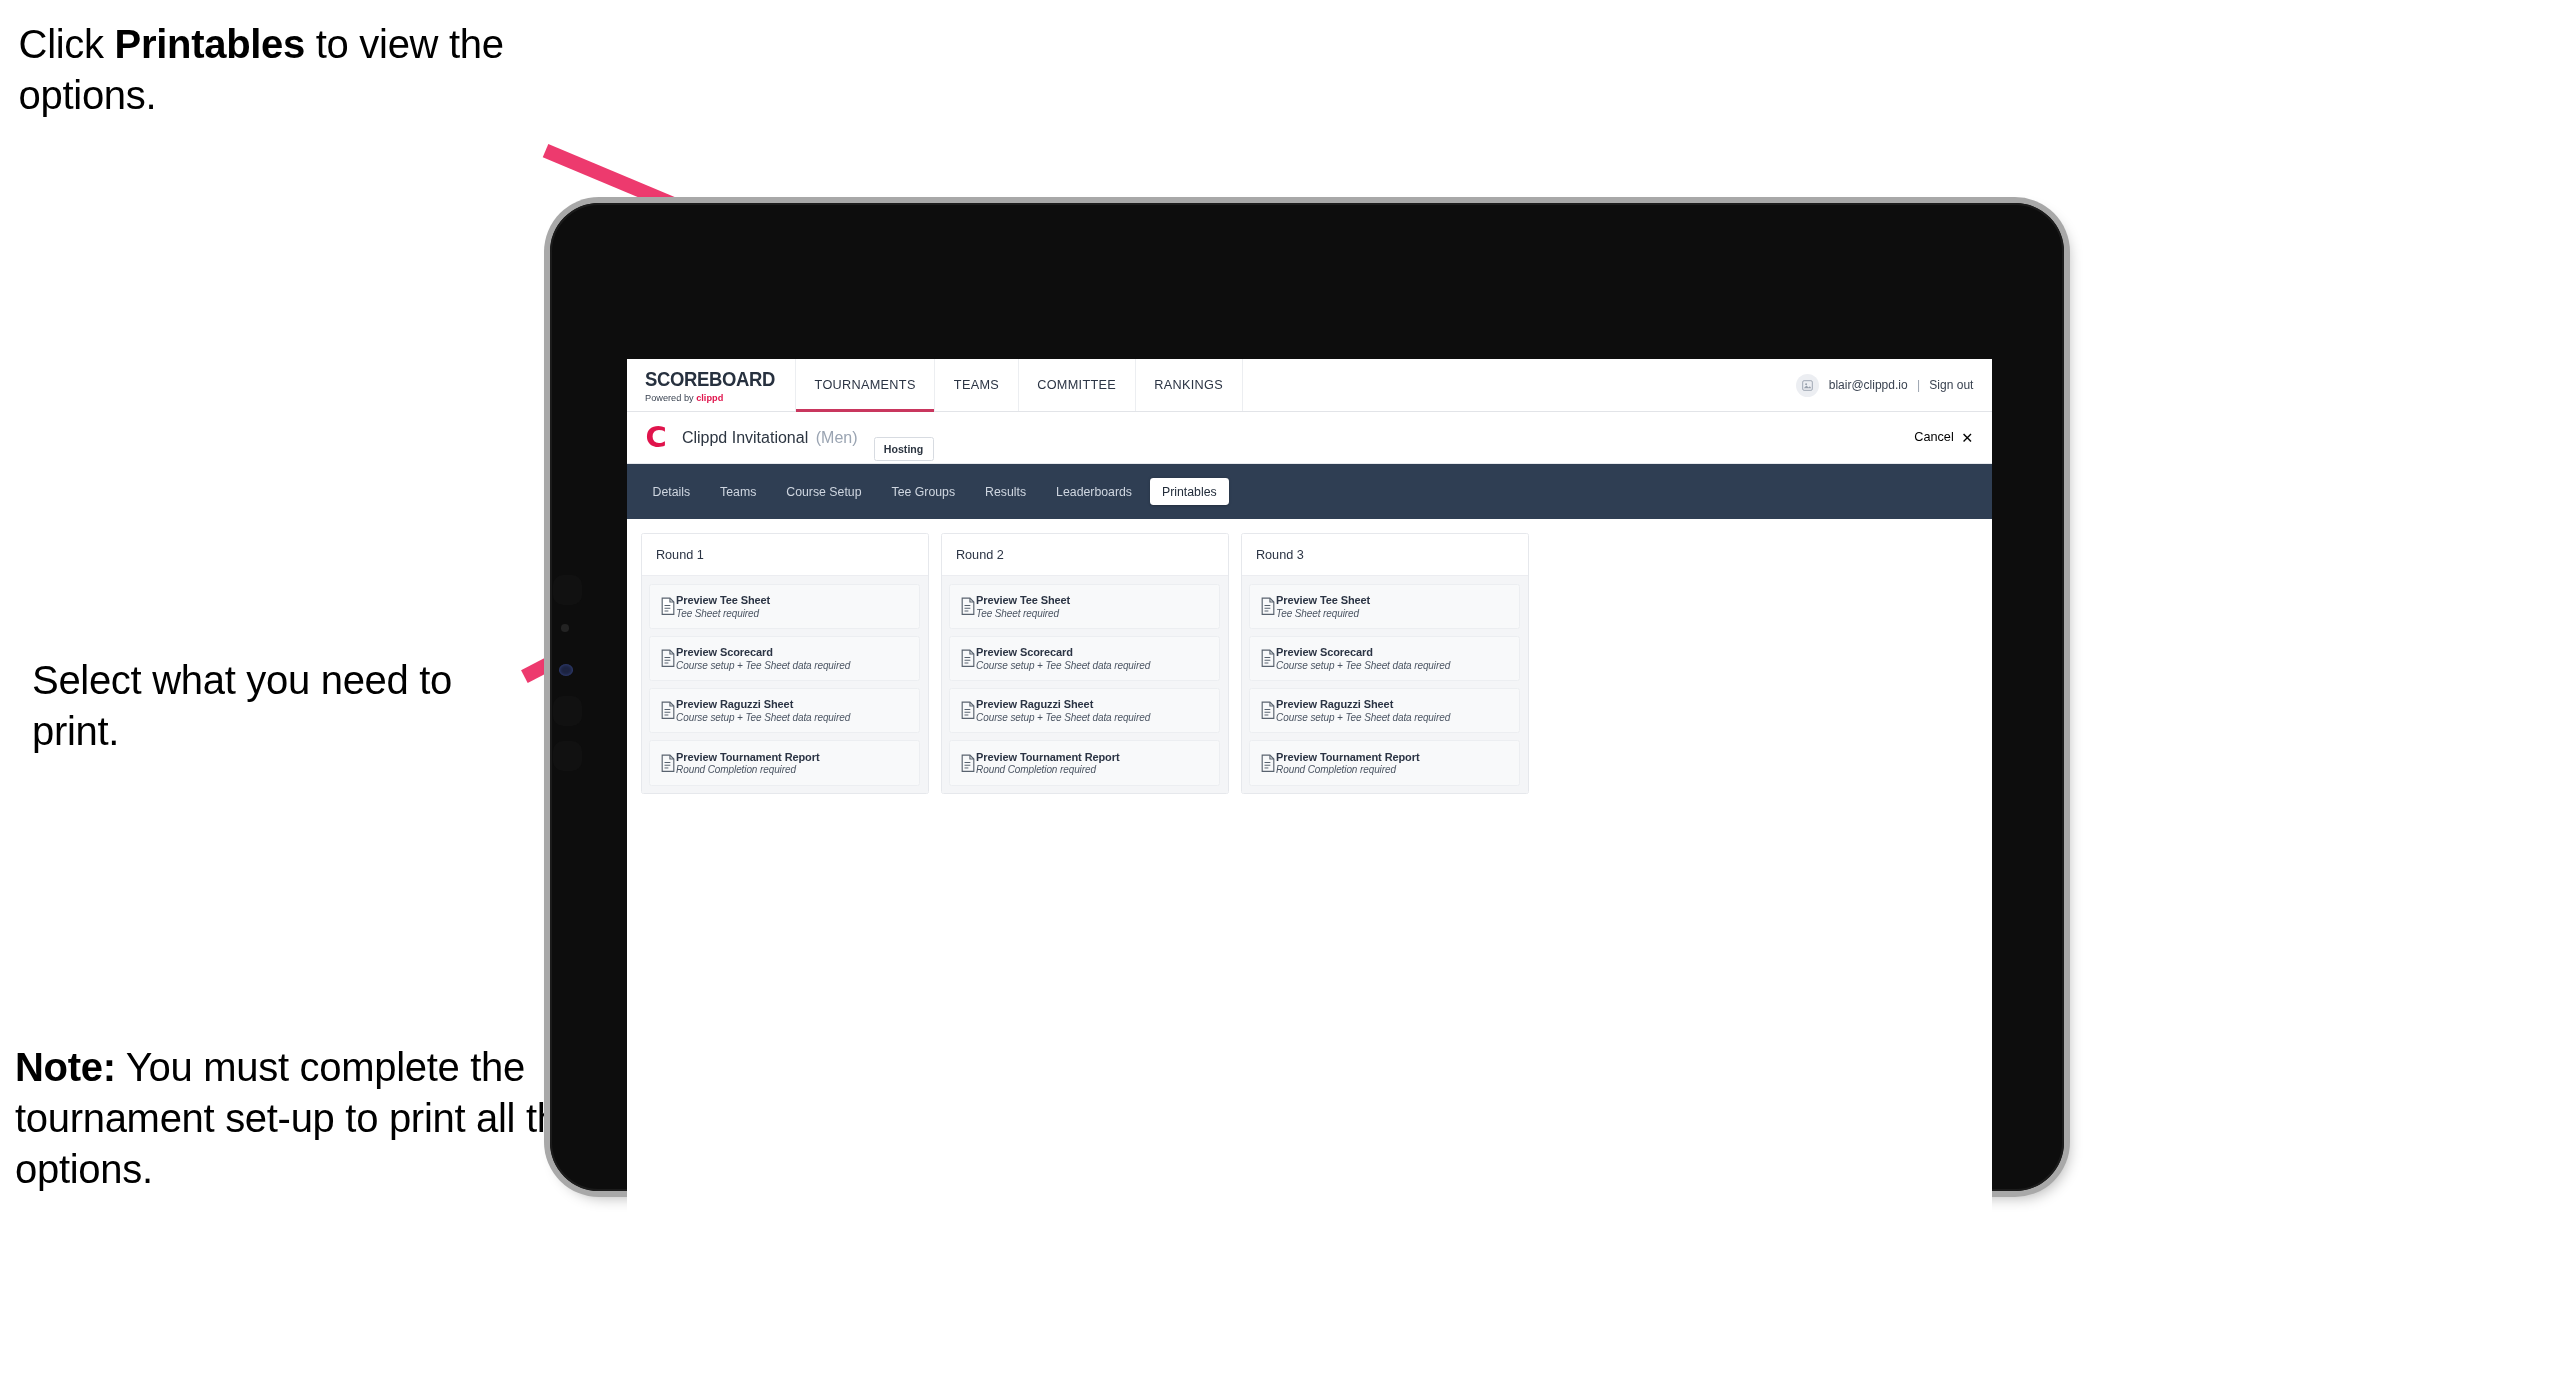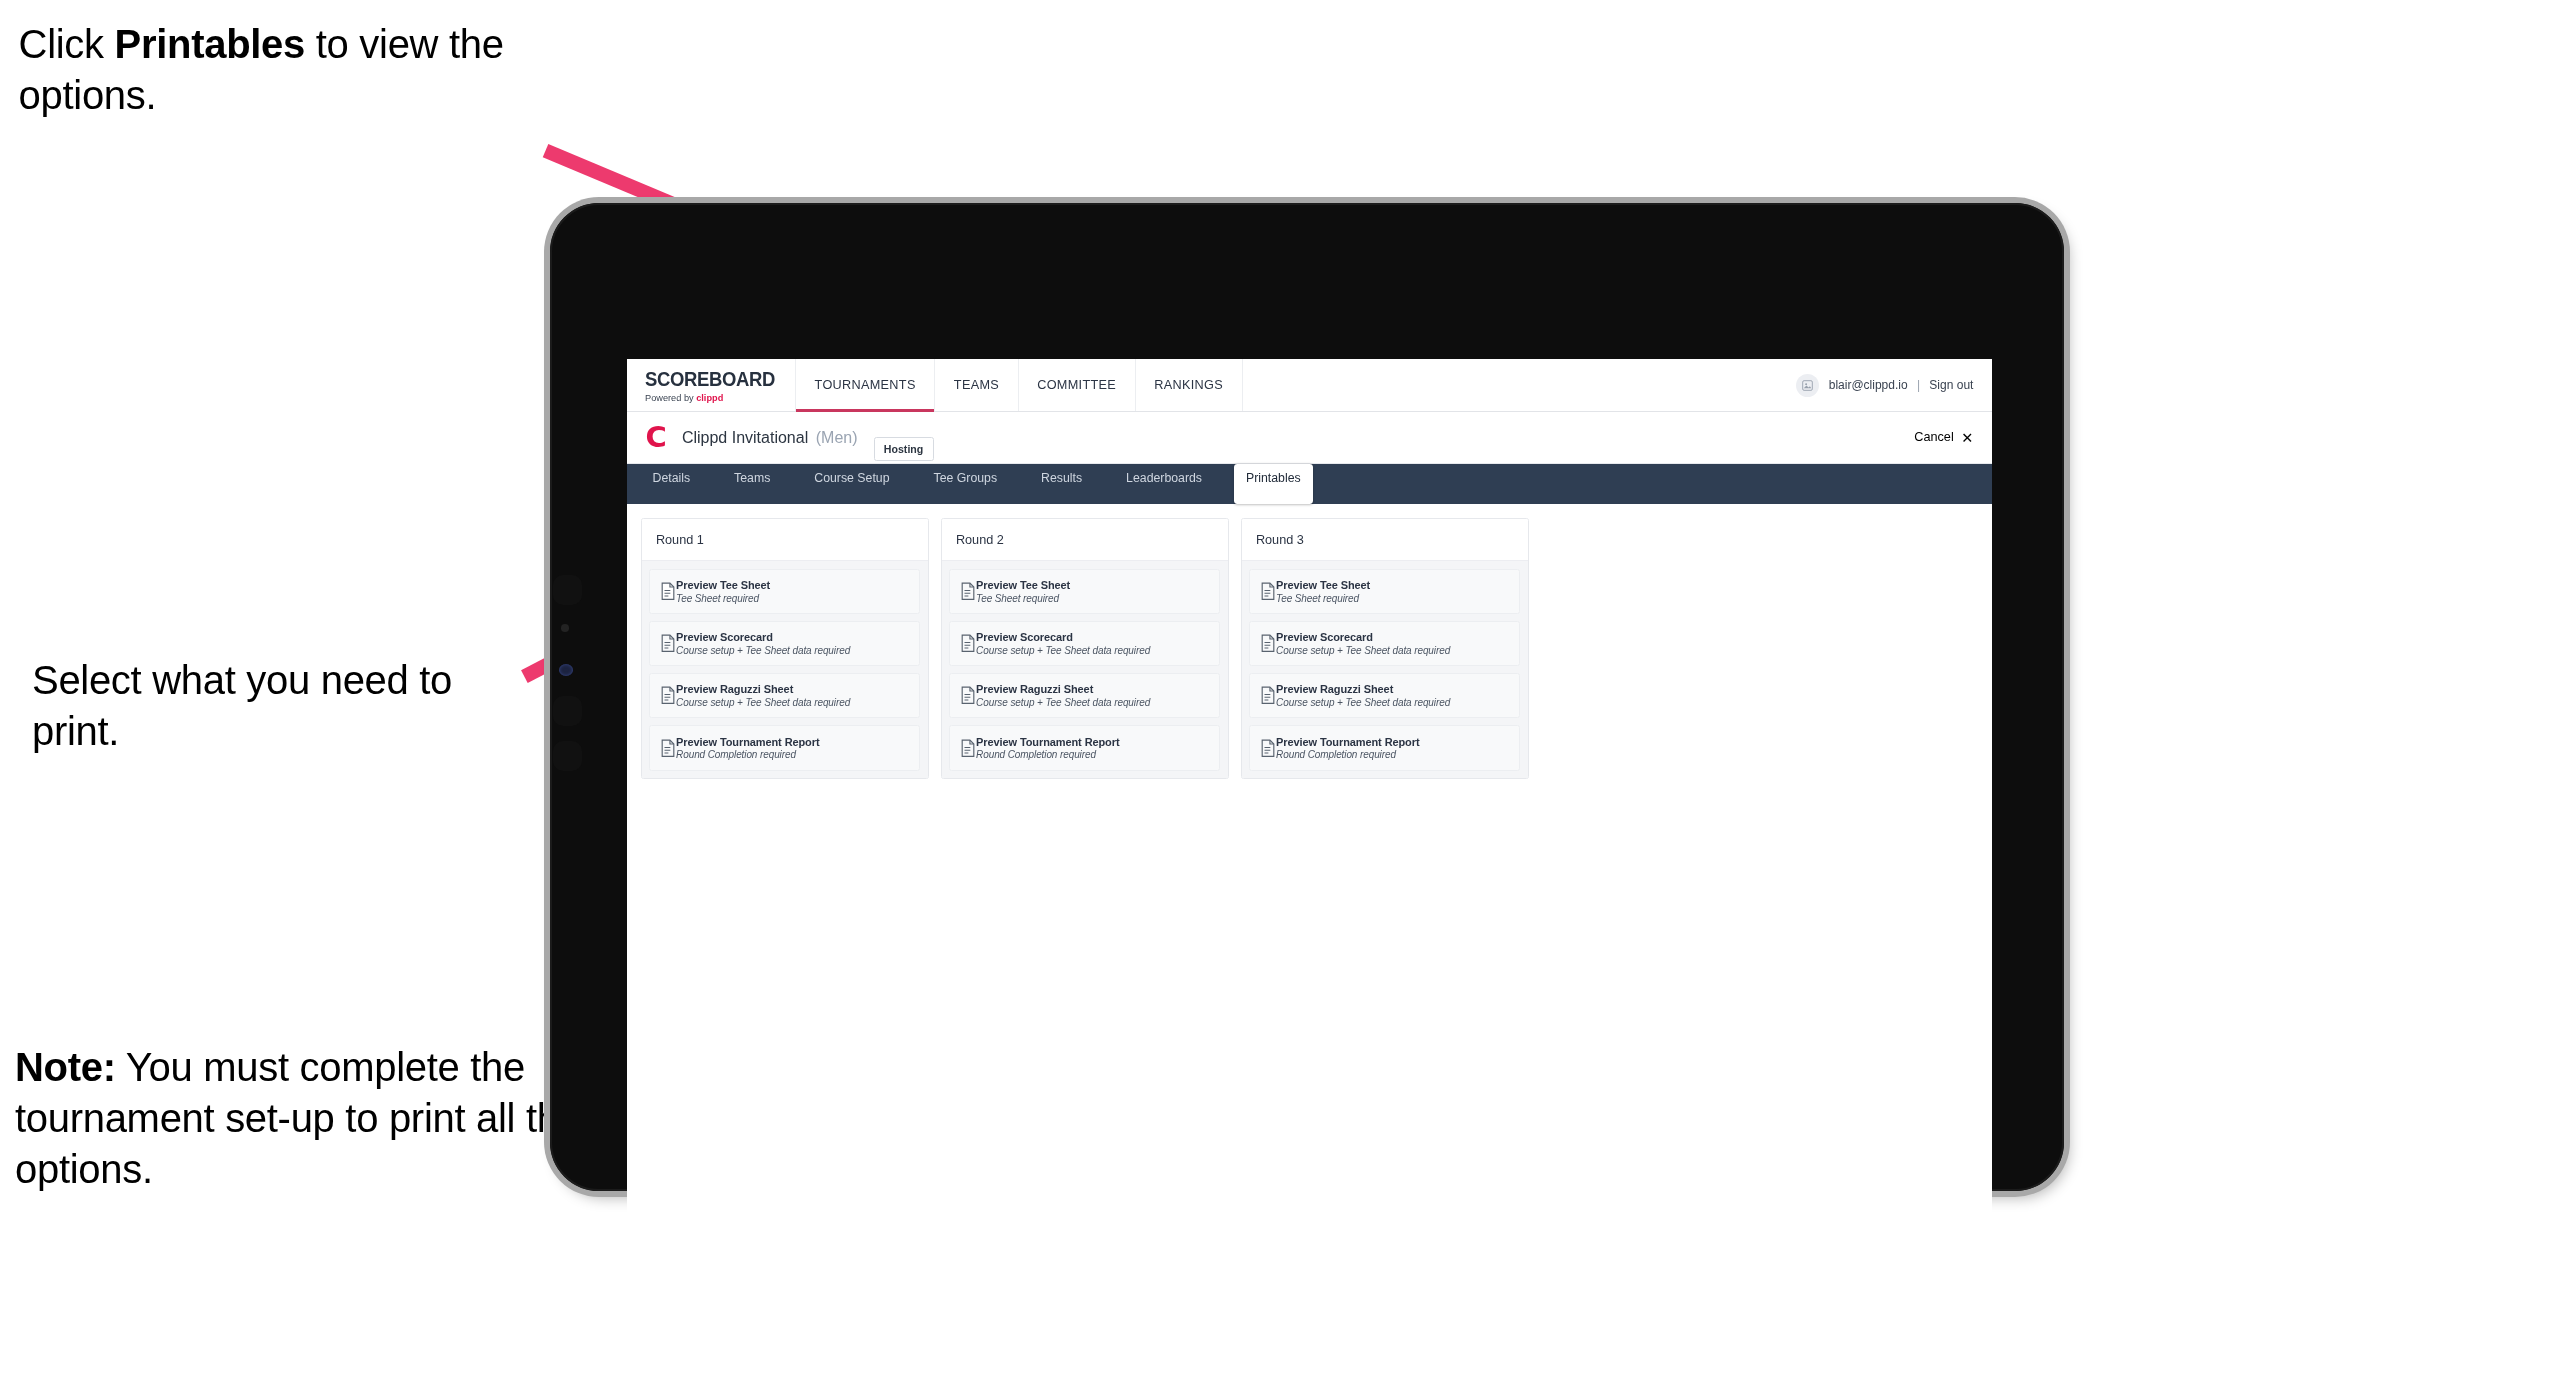--- a/index.html
+++ b/index.html
@@ -205,25 +205,26 @@
     display: flex;
     align-items: flex-start;
     gap: 7.6px;
     font-size: 12.7px;
     color: #000000;
   }
   #cancel-x { font-size: 14.4px; }
 
   
   #tabstrip {
-    height: 40px;
+    height: 55px;
     background: #2f3e53;
     display: flex;
+    align-items: center;
     padding: 0 13.5px;
-    gap: 20px;
+    gap: 6px;
   }
   .tab {
     font-size: 12.3px;
     color: #cfd6e0;
     padding: 6.8px 12px;
     border-radius: 3.4px;
     white-space: nowrap;
   }
   .tab.active {
     background: #ffffff;

